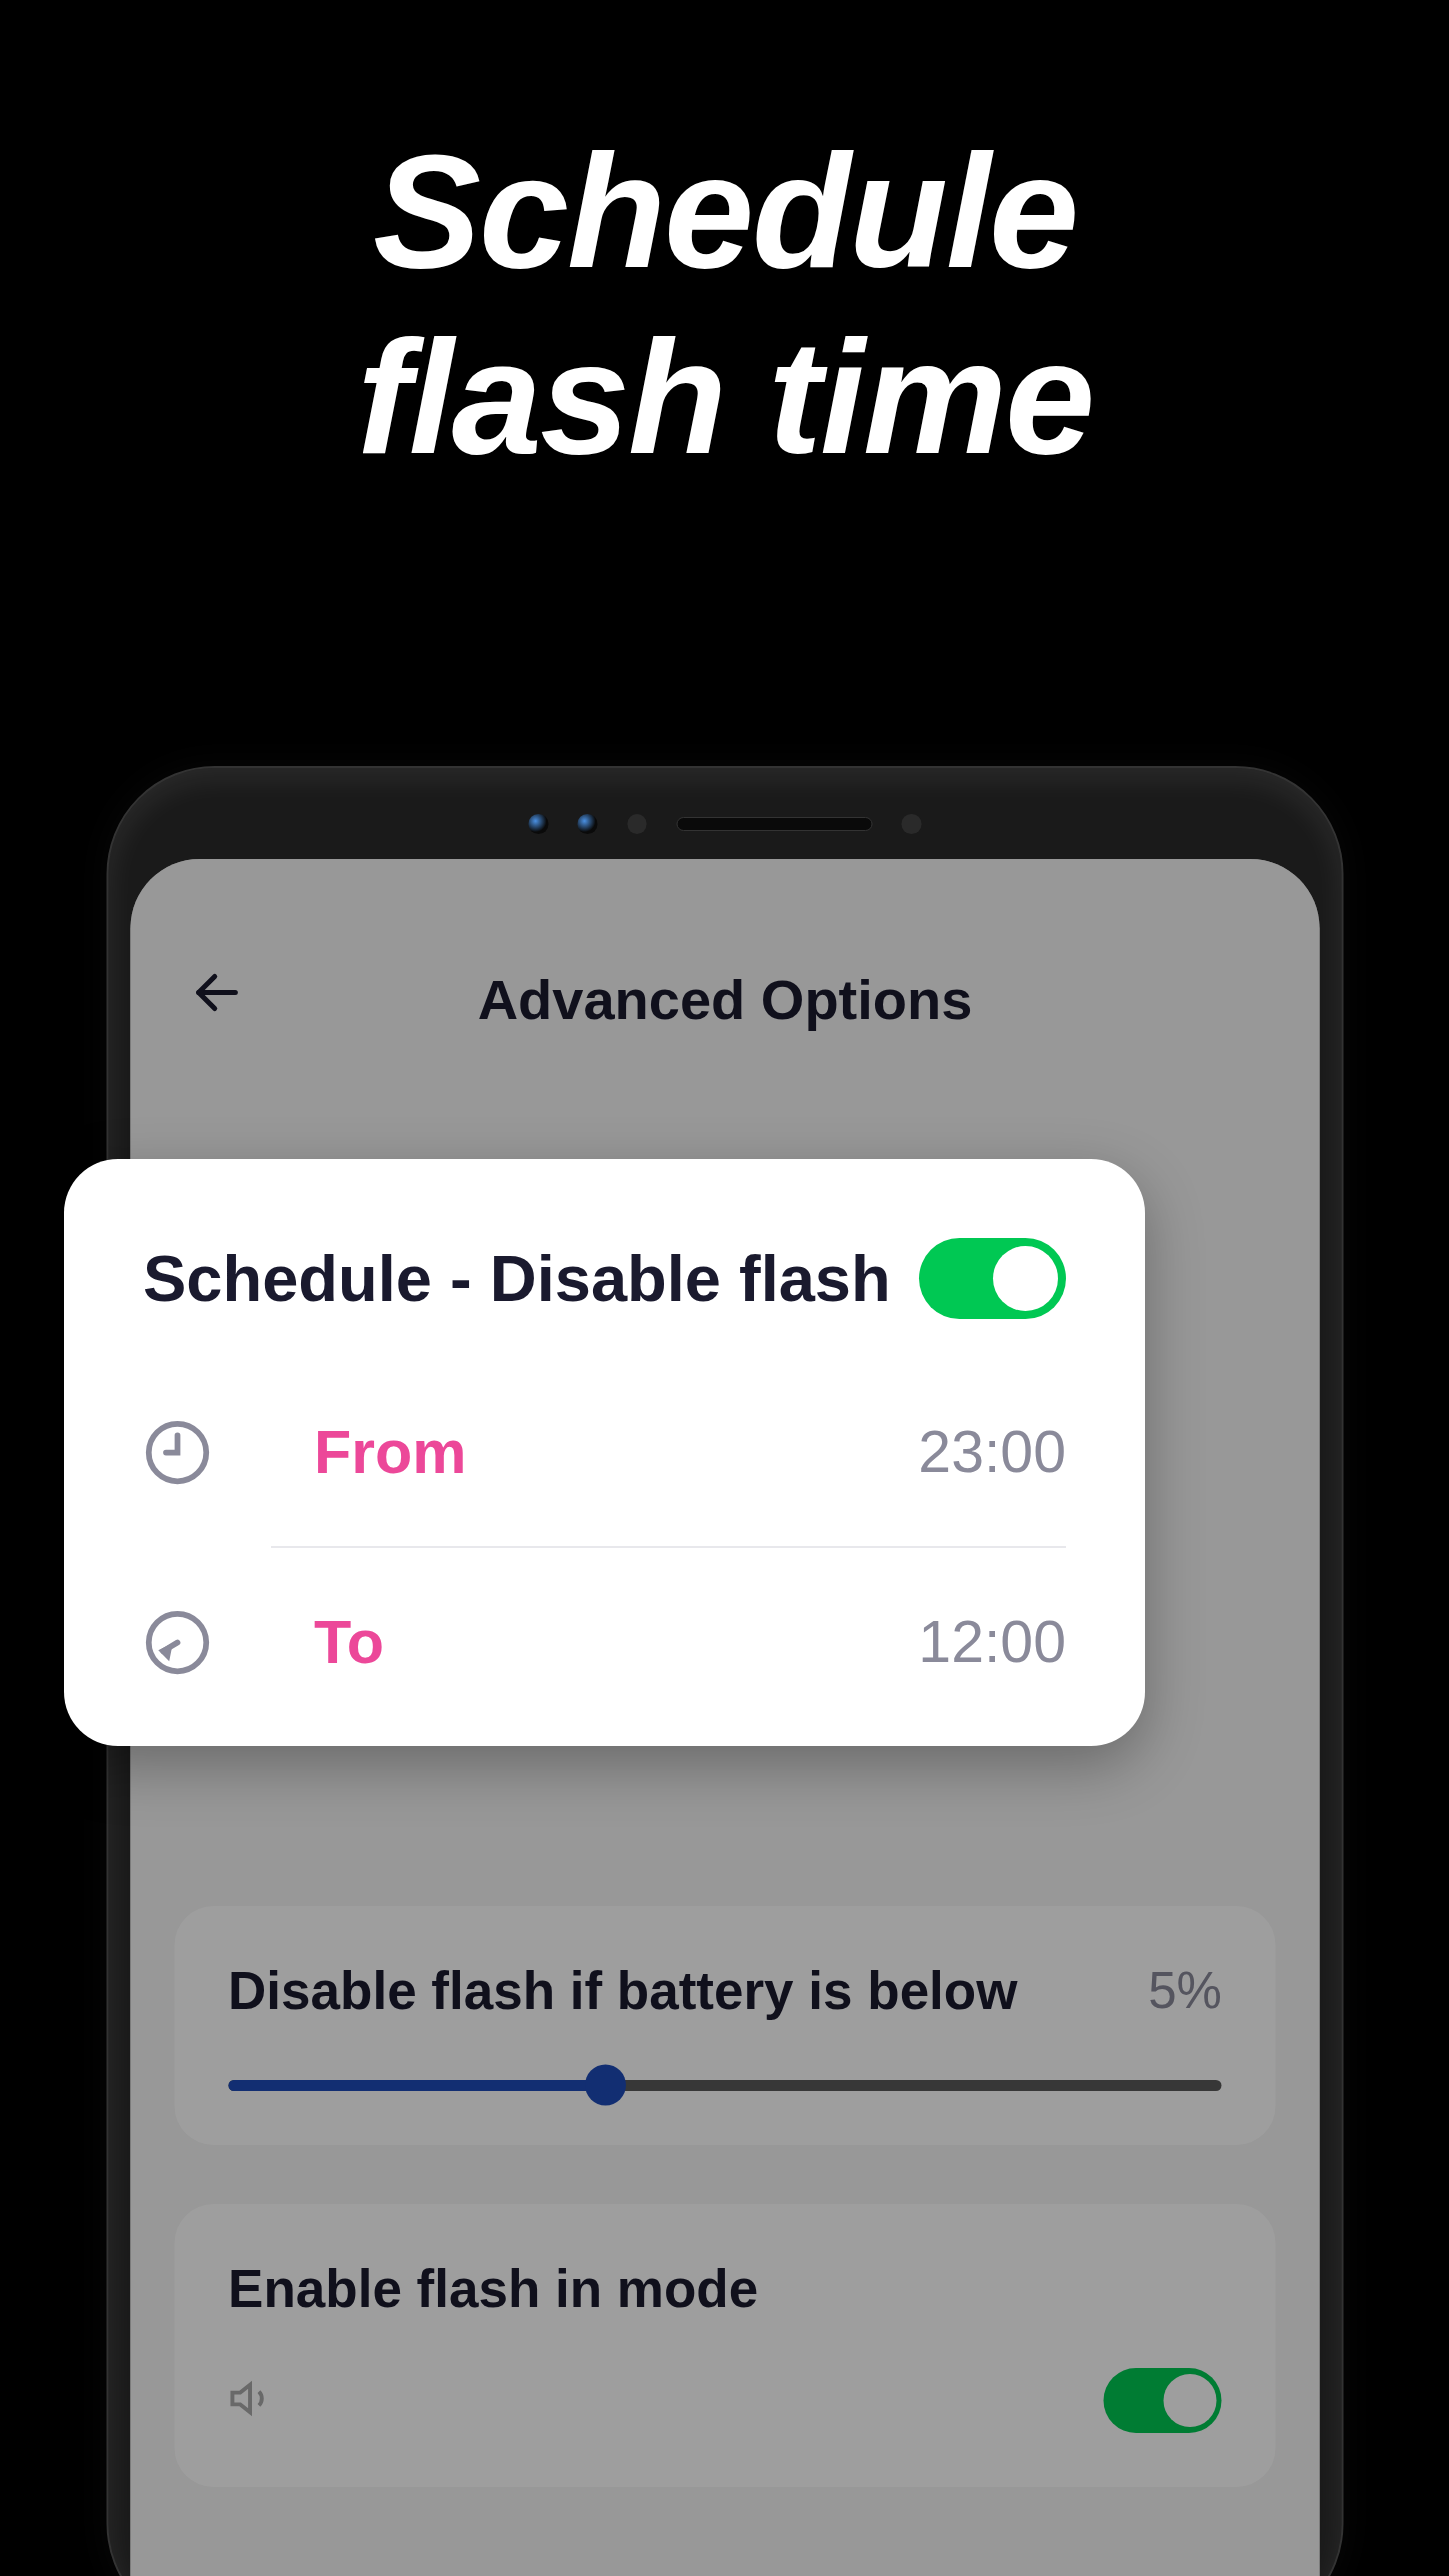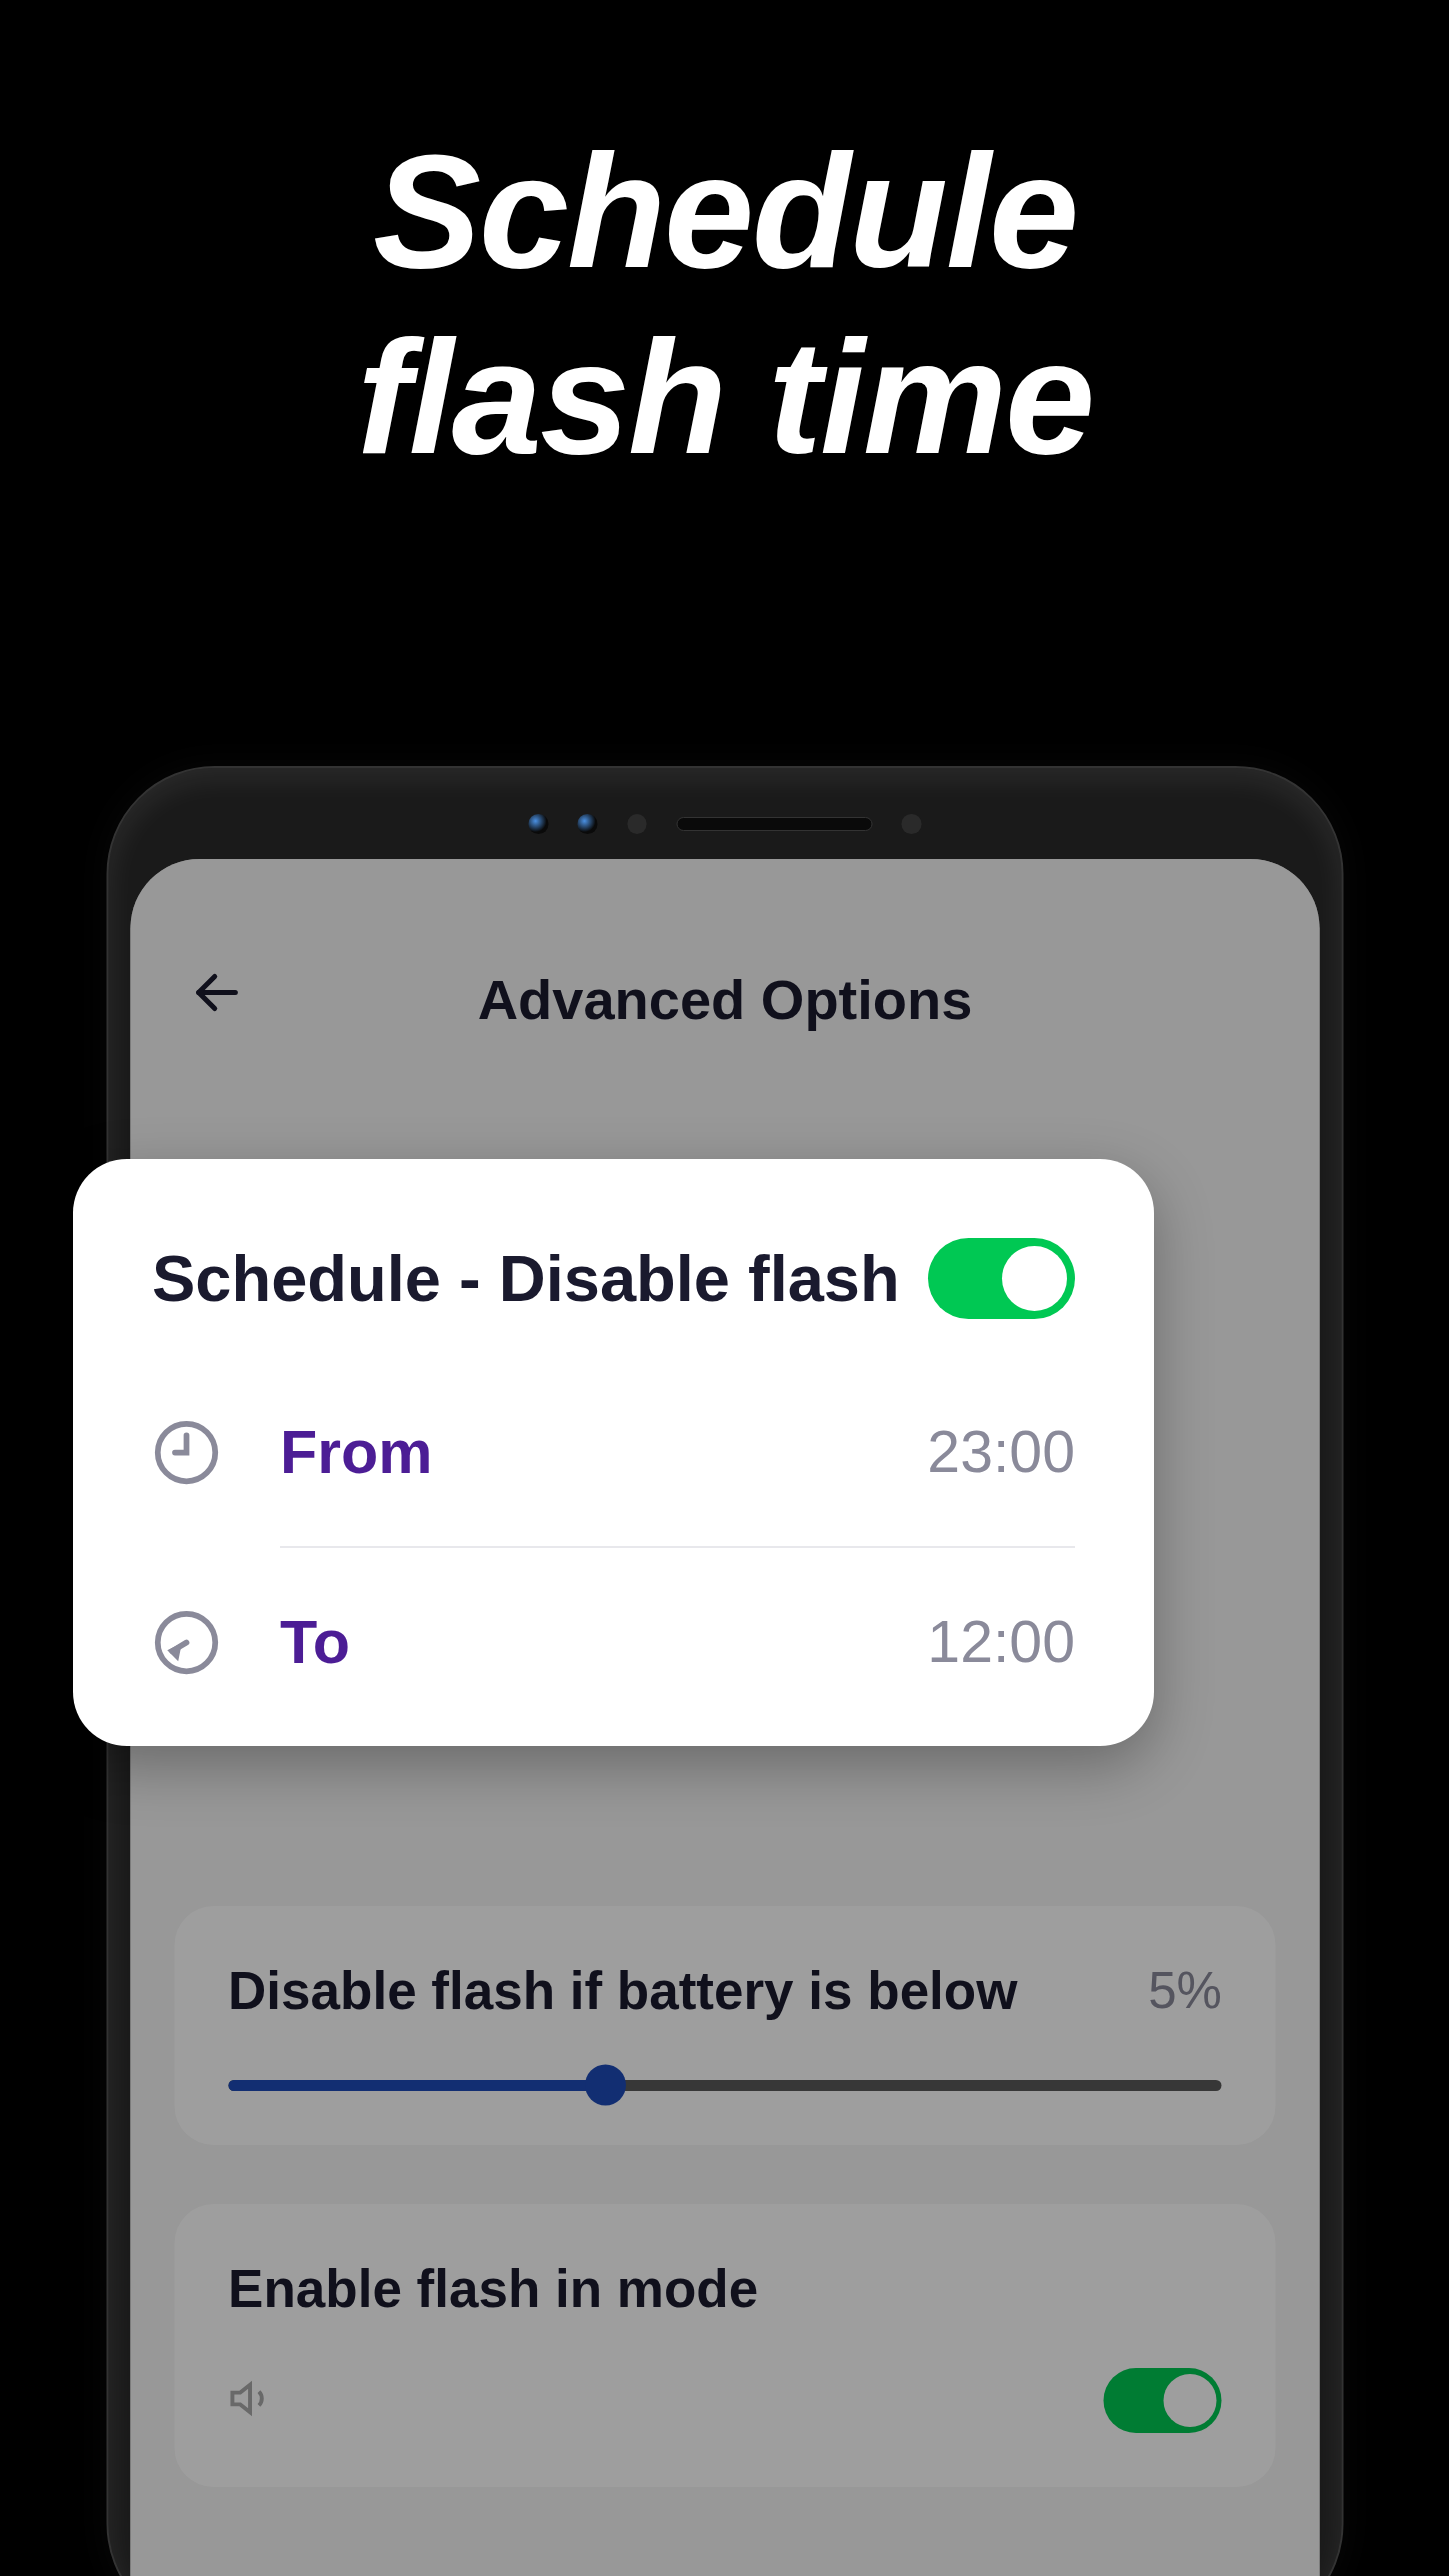--- a/index.html
+++ b/index.html
@@ -172,21 +172,21 @@
     width: 53px;
     height: 53px;
     background: #fff;
     border-radius: 50%;
   }
 
   
   .modal-card {
     position: absolute;
     top: 1159px;
-    left: 73px;
+    left: 64px;
     width: 1081px;
     background: #fff;
     border-radius: 54px;
     padding: 79px 79px 69px 79px;
     z-index: 10;
     box-shadow: 0 19.6px 59px rgba(0,0,0,0.3);
   }
   .modal-header {
     display: flex;
     align-items: center;
@@ -225,21 +225,22 @@
     background: #e8e8ec;
   }
   .clock-icon {
     width: 69px;
     height: 69px;
     flex-shrink: 0;
   }
   .time-label {
     font-size: 61px;
     font-weight: 700;
-    color: #4c1d95;
+    color: #ec4899;
+    margin-left: 43px;
   }
   .time-value {
     margin-left: auto;
     font-size: 59px;
     font-weight: 500;
     color: #8a8a9a;
   }
 </style>
 </head>
 <body>

